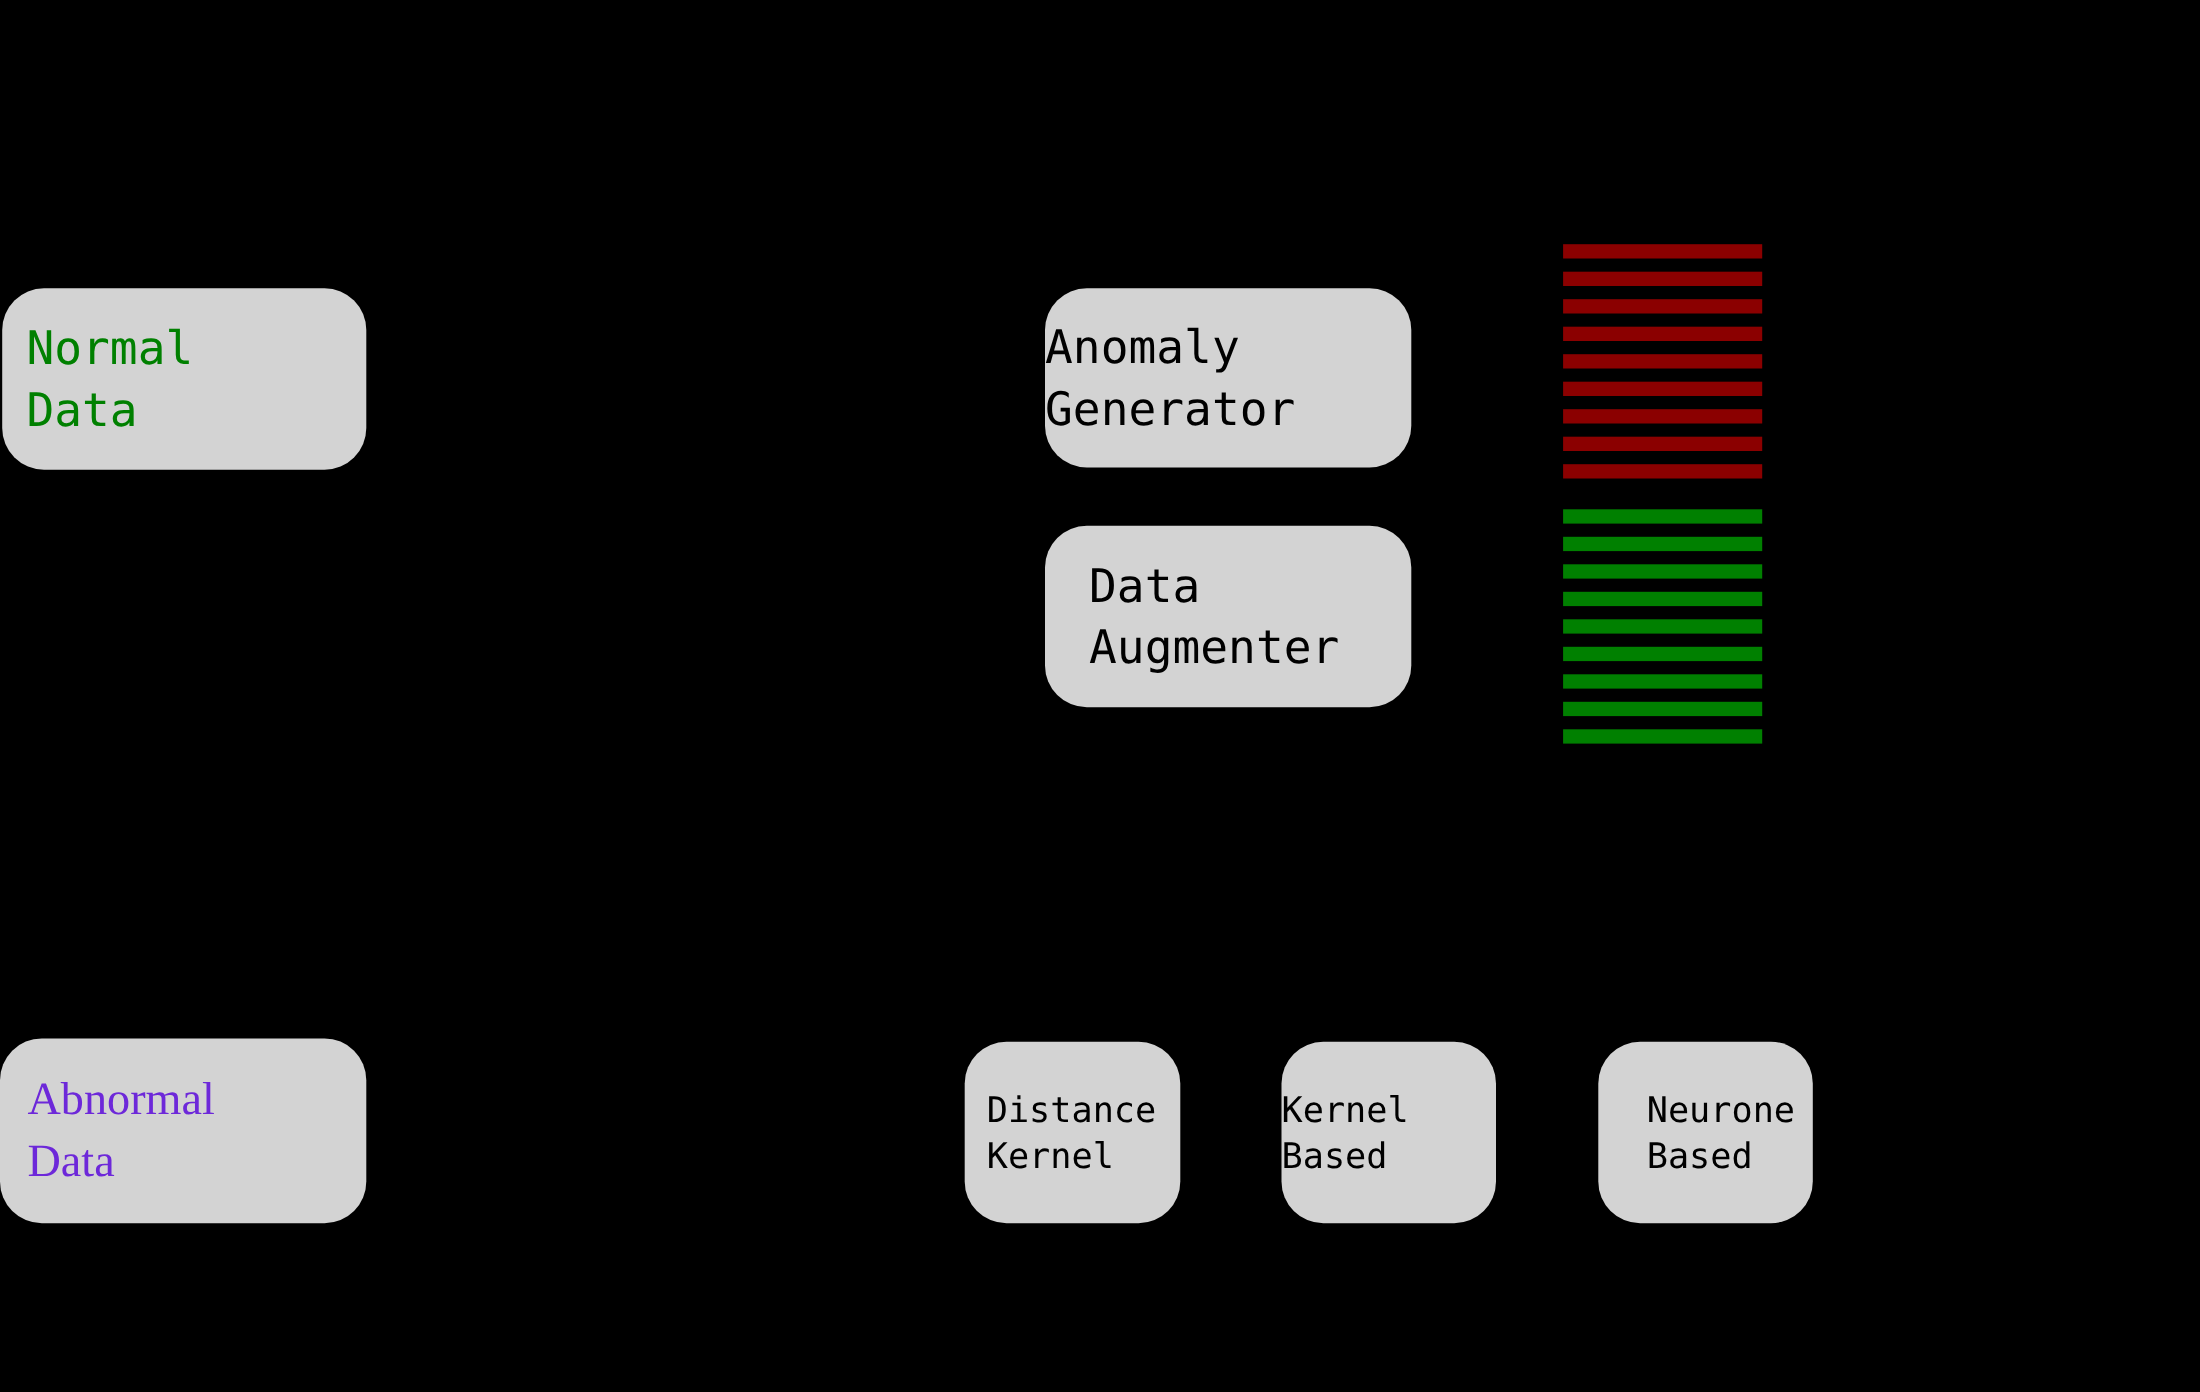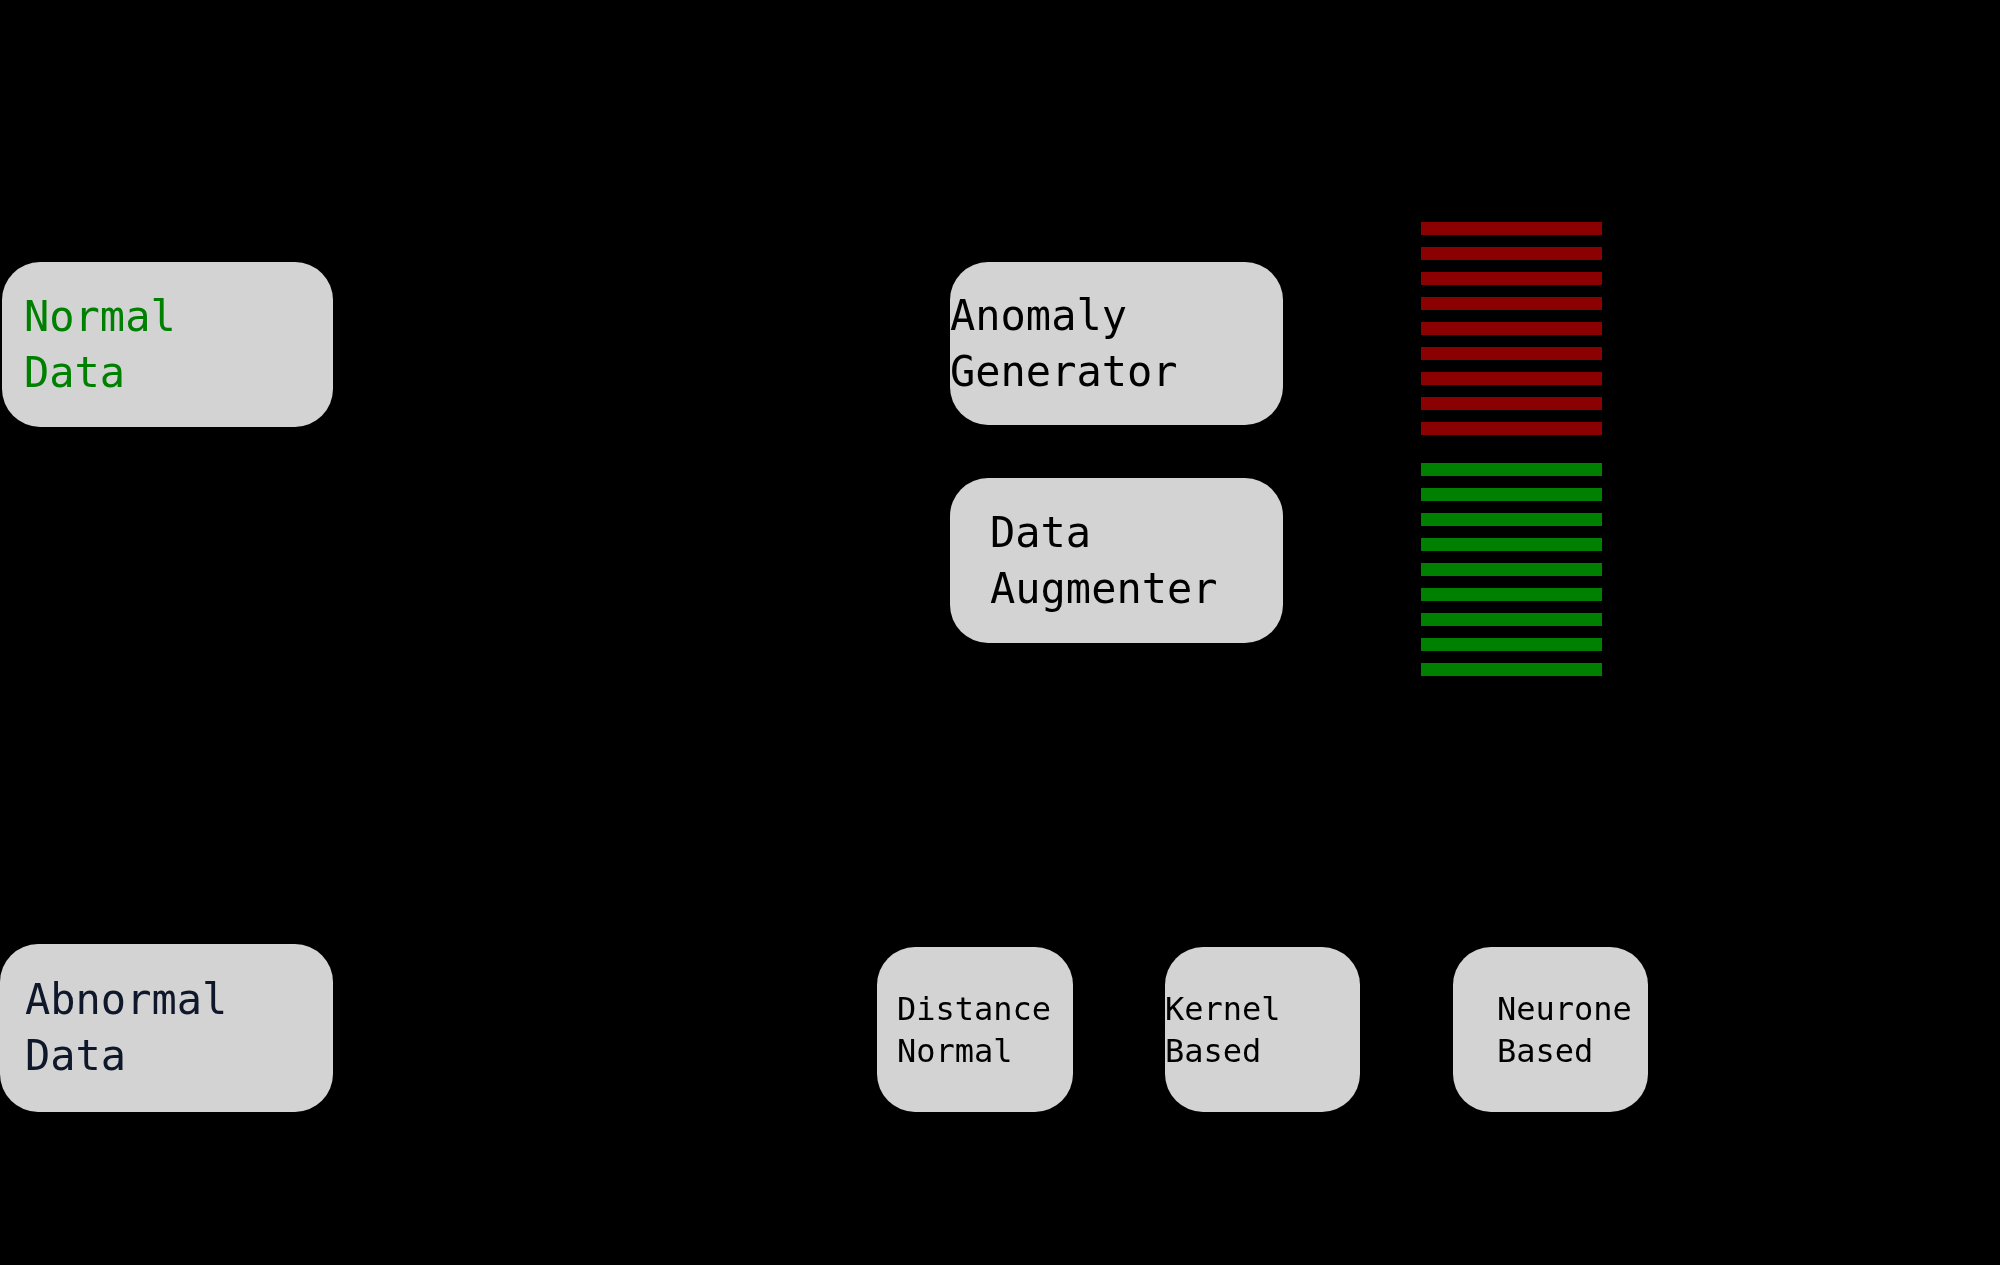--- a/index.html
+++ b/index.html
@@ -54,21 +54,21 @@
   #stack-augmented { left: 1421px; top: 463px; }
   .stripe {
     width: 181px;
     height: 13px;
     margin-bottom: 12px;
   }
   .stripe:last-child { margin-bottom: 0; }
 
   
   .text-green  { color: #008000; }
-  .text-darkred{ color: #0f172a; }
+  .text-darkred{ color: #6d28d9; font-family: Liberation Serif, serif; }
   .text-black  { color: #000000; }
 </style>
 </head>
 <body>
 
 <div class="canvas">
 
   <div class="node" id="node-normal-data">
     <span class="node-label label-big text-green">Normal
 Data</span>
@@ -84,21 +84,21 @@
 Augmenter</span>
   </div>
 
   <div class="node" id="node-abnormal-data">
     <span class="node-label label-big text-darkred">Abnormal
 Data</span>
   </div>
 
   <div class="node" id="node-distance-based">
     <span class="node-label label-small text-black">Distance
-Normal</span>
+Kernel</span>
   </div>
 
   <div class="node" id="node-kernel-based">
     <span class="node-label label-small text-black">Kernel
 Based</span>
   </div>
 
   <div class="node" id="node-neurone-based">
     <span class="node-label label-small text-black">Neurone
 Based</span>

